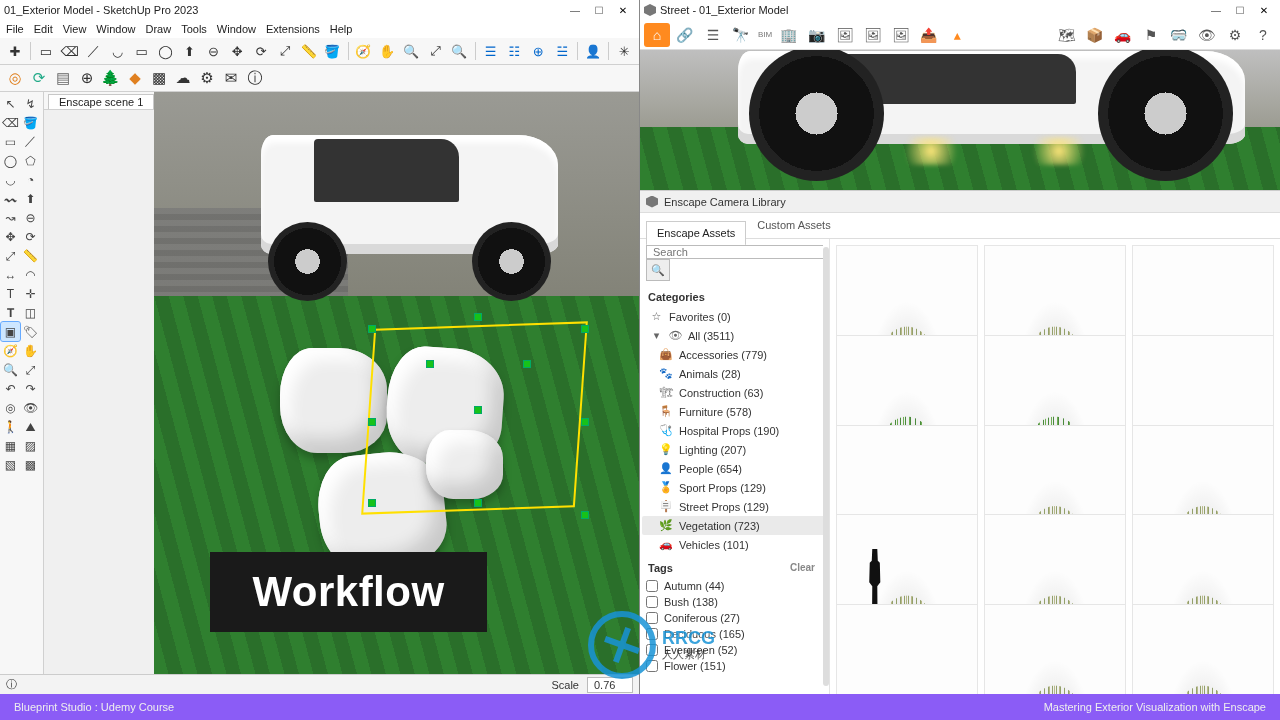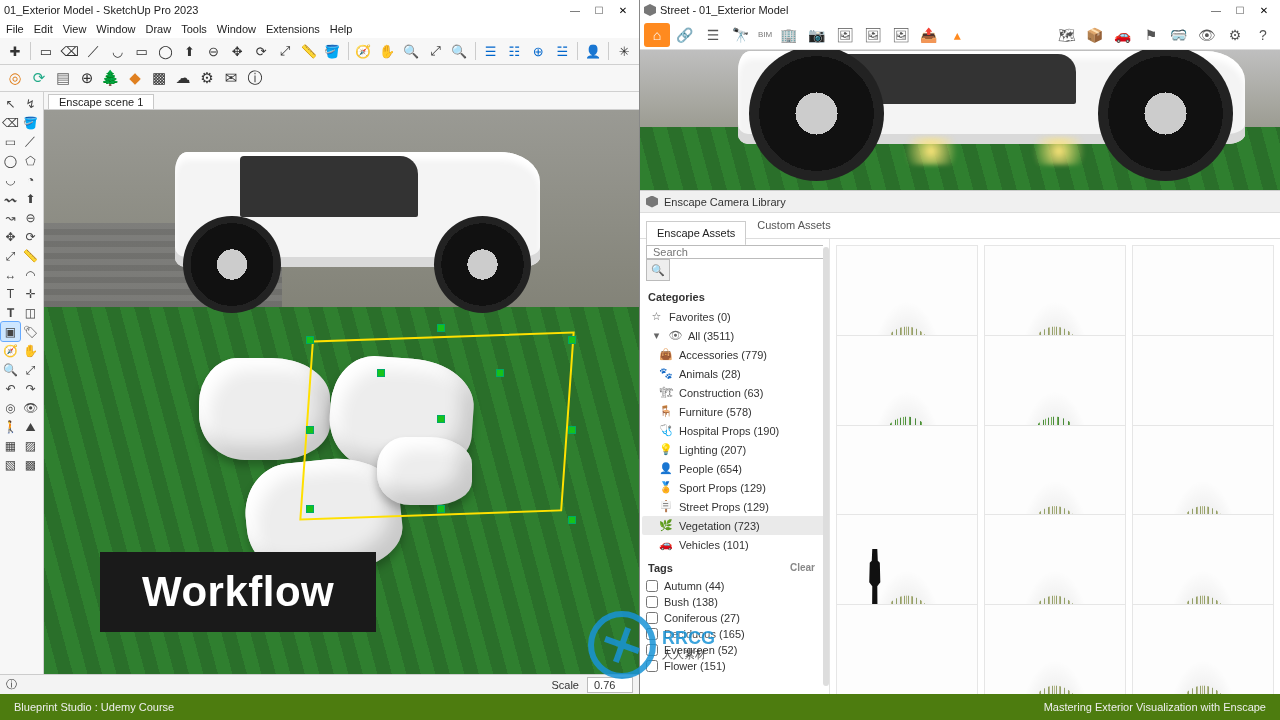--- a/index.html
+++ b/index.html
@@ -28,21 +28,21 @@
 .tb-green { color: #2a8; }
 .tb-gray { color: #666; }
 .tb-blue { color: #06c; }
 
 .su-body { flex: 1; display: flex; min-height: 0; }
 .vtoolbar { width: 44px; background: #f7f7f7; border-right: 1px solid #d0d0d0; display: flex; flex-direction: column; padding: 2px 1px; gap: 0; overflow: hidden; }
 .vtb-row { display: flex; gap: 1px; }
 .vtb-btn { width: 19px; height: 19px; display: inline-flex; align-items: center; justify-content: center; font-size: 12px; color: #444; border-radius: 2px; }
 .vtb-btn.active { background: #cde6ff; outline: 1px solid #6af; }
 
-.viewport-wrap { flex: 1; display: flex; flex-direction: column; min-width: 0; }
+.viewport-wrap { flex: 1; display: flex; flex-direction: row; min-width: 0; }
 .scene-tabs { height: 18px; background: #f7f7f7; border-bottom: 1px solid #d0d0d0; display: flex; align-items: flex-end; padding-left: 4px; }
 .scene-tab { background: #fff; border: 1px solid #c8c8c8; border-bottom: none; padding: 1px 10px; font-size: 11px; color: #222; }
 
 .viewport { flex: 1; position: relative; overflow: hidden; background: linear-gradient(#6b6b6b 0 35%, #2f6f2f 35% 100%); }
 
 .grass { position: absolute; left: 0; right: 0; top: 35%; bottom: 0; background:
   repeating-linear-gradient(75deg, #2f7f2f 0 14px, #2a6f2a 14px 28px),
   radial-gradient(circle, #346 1px, transparent 1px);
   background-size: auto, 6px 6px; }
 
@@ -131,21 +131,21 @@
 
 .watermark { position: absolute; right: 40%; bottom: 30px; width: 180px; height: 90px; pointer-events: none; opacity: .85; display: flex; align-items: center; gap: 6px; }
 .watermark .logo { width: 68px; height: 68px; border: 6px solid #1893d6; border-radius: 50%; position: relative; }
 .watermark .logo::before { content: ""; position: absolute; inset: 10px; background:
   linear-gradient(#1893d6,#1893d6) center/6px 100% no-repeat,
   linear-gradient(#1893d6,#1893d6) center/100% 6px no-repeat; transform: rotate(20deg); }
 .watermark .txt { color: #1893d6; font-weight: 700; font-size: 18px; text-shadow: 0 0 3px #fff; line-height: 1; }
 .watermark .sub { color: #333; font-size: 11px; display: block; }
 
 
-.footer { height: 26px; background: #4d7c0f; color: #eee; display: flex; align-items: center; padding: 8px 14px; font-size: 13px; }
+.footer { height: 26px; background: #8b5cf6; color: #eee; display: flex; align-items: center; padding: 8px 14px; font-size: 13px; }
 .footer .spacer { flex: 1; }
 
 
 .scroll-hint { position: absolute; right: 0; top: 8px; bottom: 8px; width: 6px; background: #ddd; border-radius: 3px; }
 </style>
 </head>
 <body>
 
 <div class="desktop">
   <div class="apps">

